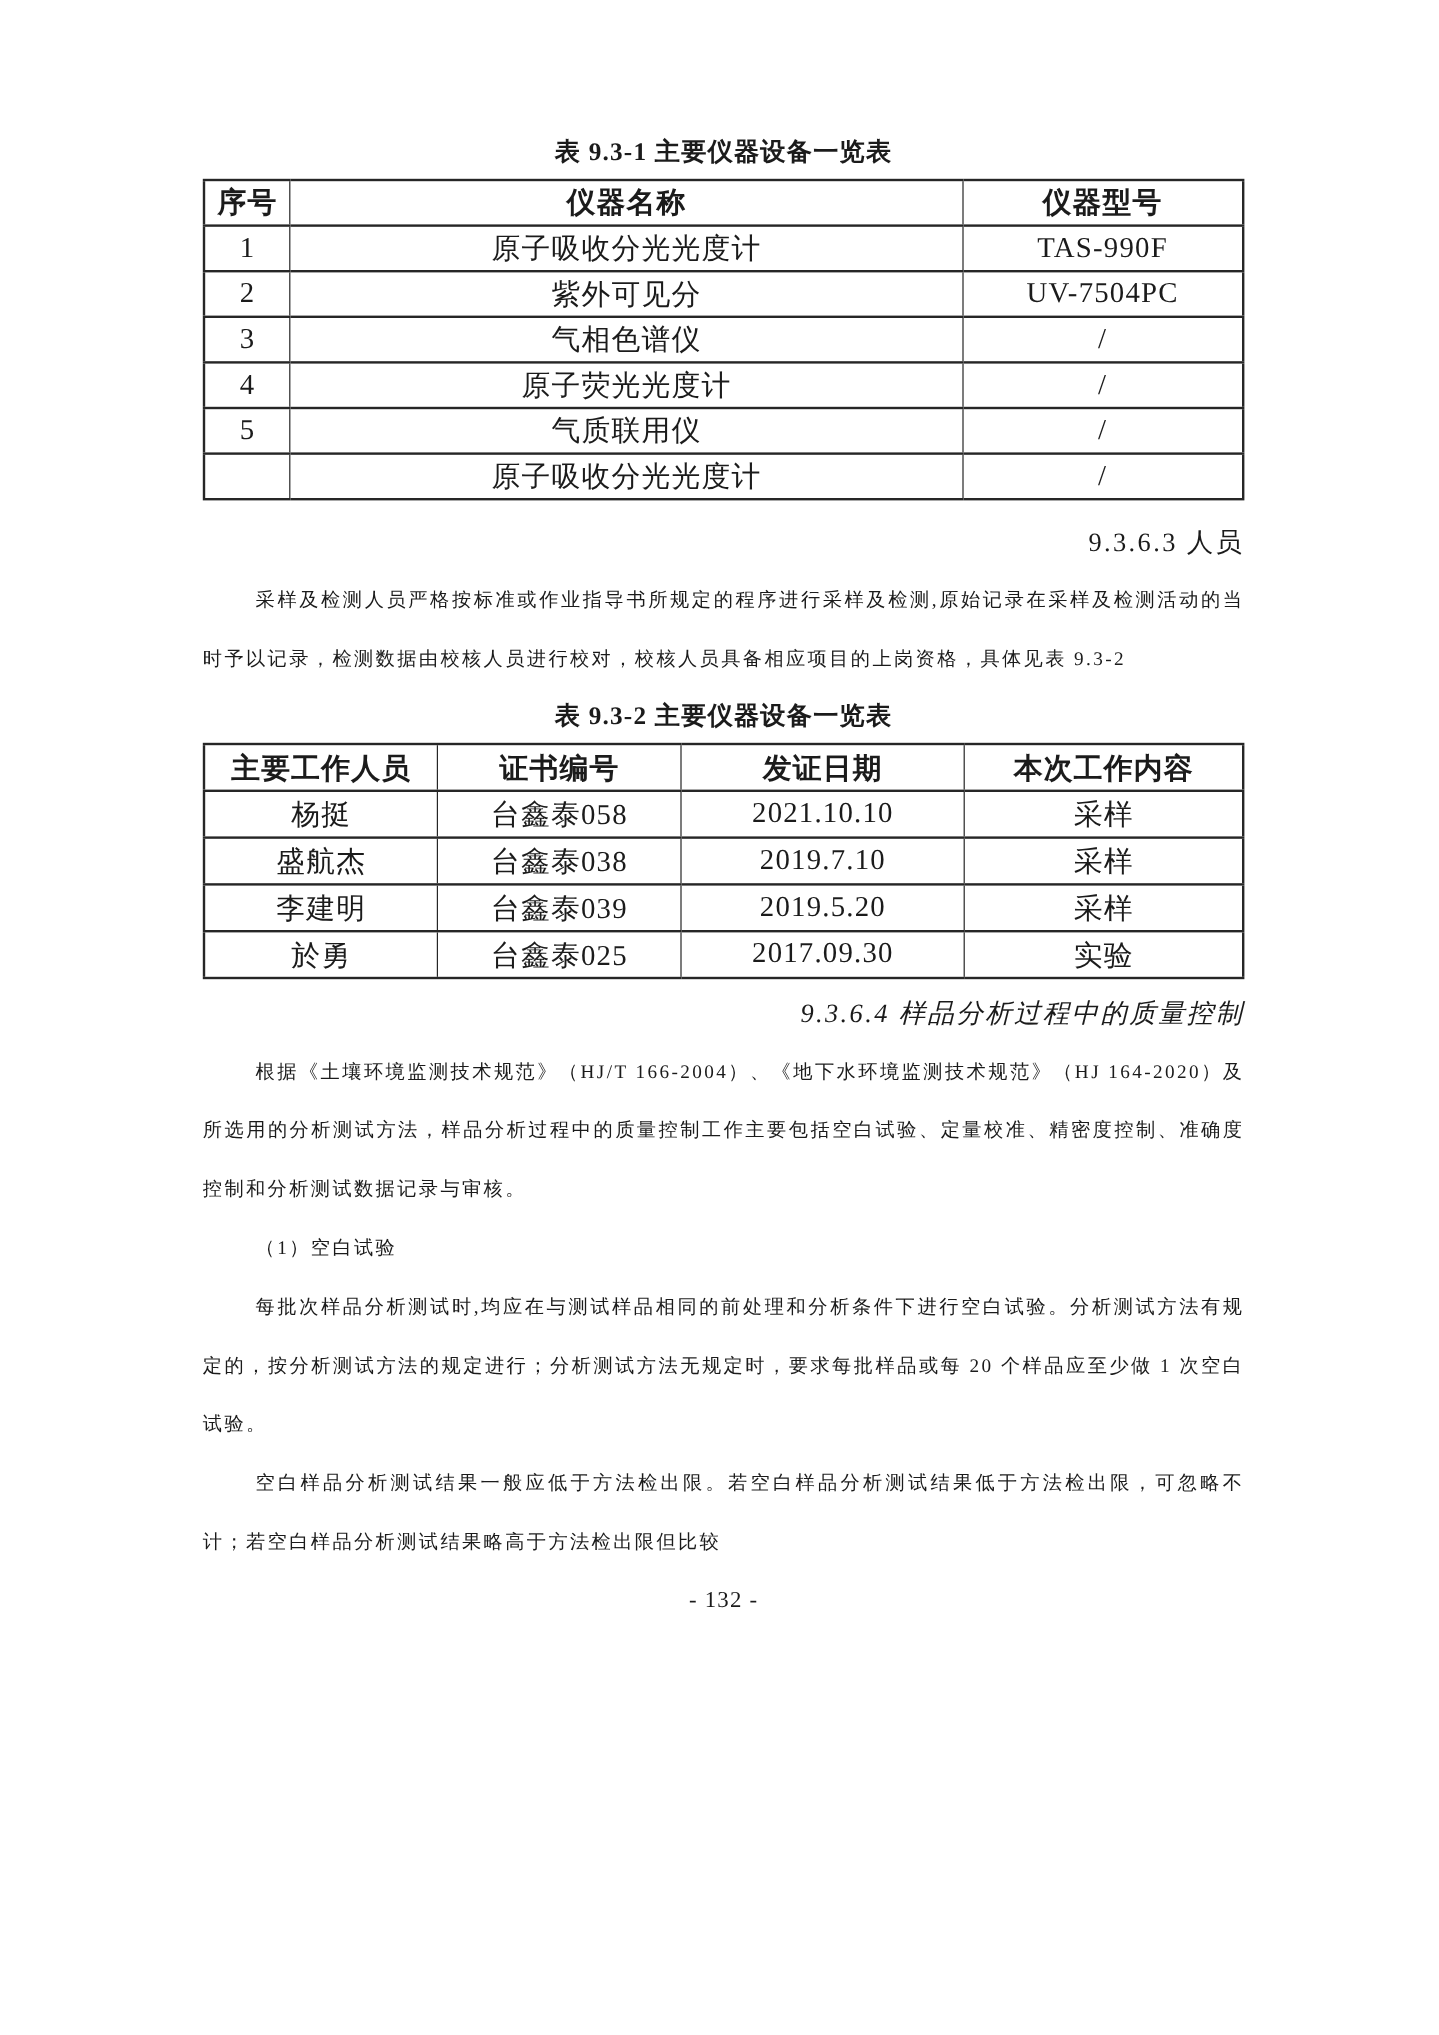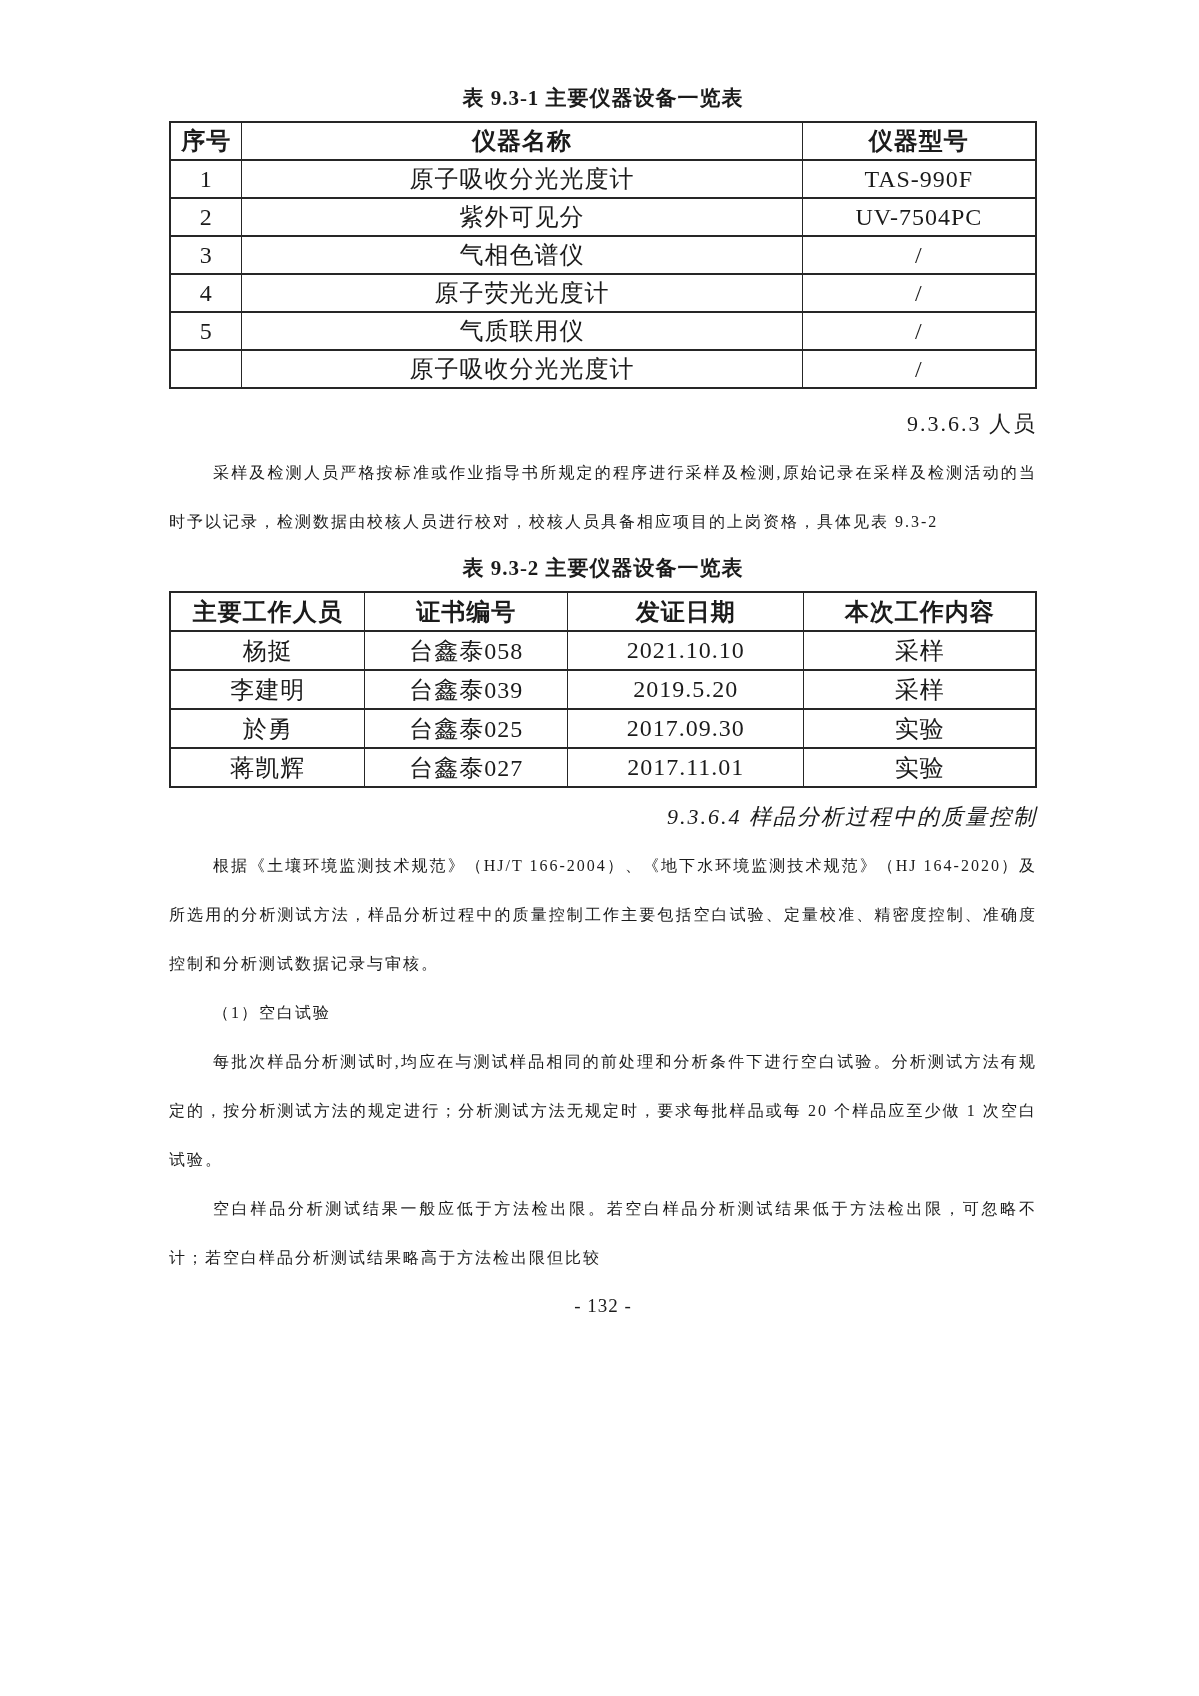--- a/index.html
+++ b/index.html
@@ -5,21 +5,21 @@
   html,body{margin:0;padding:0;background:#ffffff;}
   body{
     width:1199px;height:1696px;
     font-family:"Liberation Serif","DejaVu Serif",serif;
     color:#1b1b1b;
   }
   .page{
     position:relative;
     width:1199px;height:1696px;
     box-sizing:border-box;
-    padding:84px 162px 0 169px;
+    padding:112px 162px 0 169px;
     background:#ffffff;
     overflow:hidden;
   }
   .tbl-title{
     margin:0;
     text-align:center;
     font-size:21px;
     font-weight:bold;
     line-height:28px;
     letter-spacing:1px;
@@ -148,35 +148,35 @@
         </tr>
     </thead>
     <tbody>
         <tr>
           <td>杨挺</td>
           <td>台鑫泰058</td>
           <td>2021.10.10</td>
           <td>采样</td>
         </tr>
         <tr>
+          <td>盛航杰</td>
+          <td>台鑫泰038</td>
+          <td>2019.7.10</td>
+          <td>采样</td>
+        </tr>
+        <tr>
           <td>李建明</td>
           <td>台鑫泰039</td>
           <td>2019.5.20</td>
           <td>采样</td>
         </tr>
         <tr>
           <td>於勇</td>
           <td>台鑫泰025</td>
           <td>2017.09.30</td>
-          <td>实验</td>
-        </tr>
-        <tr>
-          <td>蒋凯辉</td>
-          <td>台鑫泰027</td>
-          <td>2017.11.01</td>
           <td>实验</td>
         </tr>
       </tbody>
   </table>
 
   <p class="heading h364">9.3.6.4 样品分析过程中的质量控制</p>
   <p class="para">根据《土壤环境监测技术规范》（HJ/T 166-2004）、《地下水环境监测技术规范》（HJ 164-2020）及所选用的分析测试方法，样品分析过程中的质量控制工作主要包括空白试验、定量校准、精密度控制、准确度控制和分析测试数据记录与审核。</p>
   <p class="para">（1）空白试验</p>
   <p class="para">每批次样品分析测试时,均应在与测试样品相同的前处理和分析条件下进行空白试验。分析测试方法有规定的，按分析测试方法的规定进行；分析测试方法无规定时，要求每批样品或每 20 个样品应至少做 1 次空白试验。</p>
   <p class="para">空白样品分析测试结果一般应低于方法检出限。若空白样品分析测试结果低于方法检出限，可忽略不计；若空白样品分析测试结果略高于方法检出限但比较</p>

